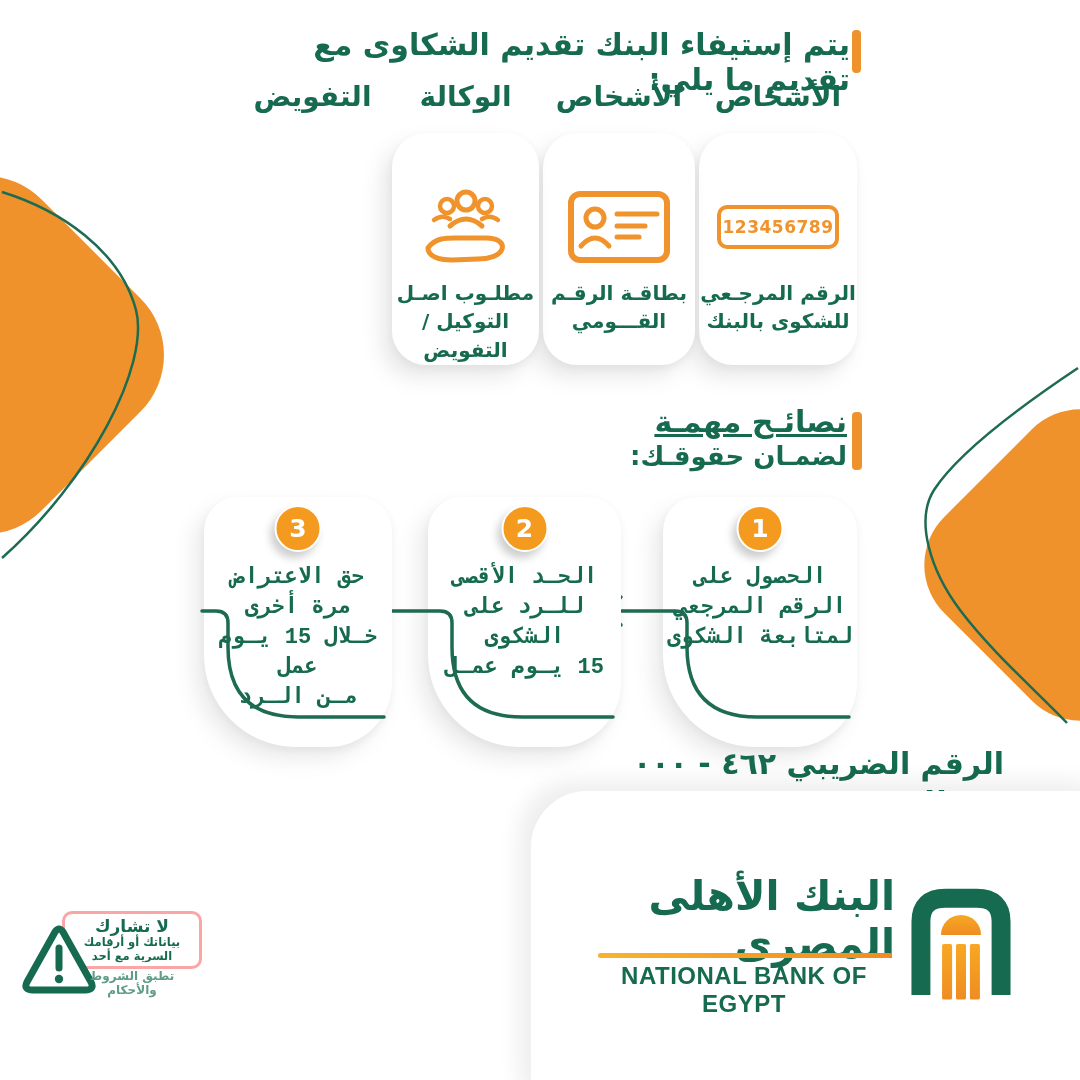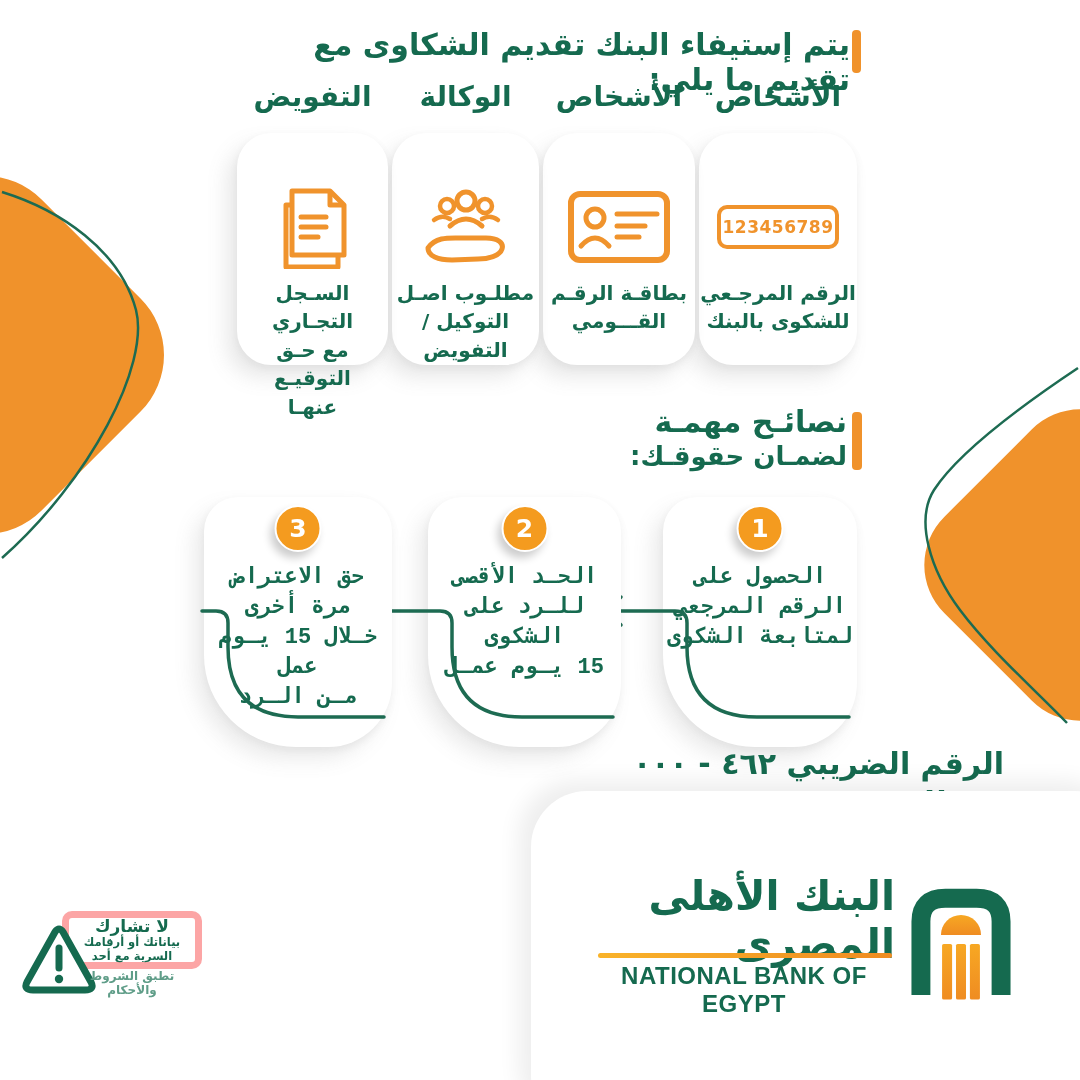--- a/index.html
+++ b/index.html
@@ -24,21 +24,21 @@
   .req-card{position:absolute;top:133px;height:232px;background:#fff;border-radius:34px;
     box-shadow:-10px 12px 20px rgba(120,120,120,.17), 0 3px 8px rgba(0,0,0,.05);
     display:flex;flex-direction:column;align-items:center;padding-top:52px;box-sizing:border-box;}
   .req-icon{height:84px;display:flex;align-items:center;justify-content:center;}
   .req-text{margin-top:10px;font-size:20px;font-weight:bold;color:#156a4f;text-align:center;
     white-space:pre-line;line-height:1.42;}
   .ref-badge{width:114px;height:36px;border:4px solid #f0932c;border-radius:10px;color:#f0932c;
     font-weight:bold;font-size:17px;display:flex;align-items:center;justify-content:center;letter-spacing:.5px;}
   
   .tips-title1{position:absolute;left:555px;top:404px;width:292px;text-align:right;
-    font-size:30px;font-weight:bold;}
+    font-size:30px;font-weight:bold;text-decoration:underline;}
   .tips-title2{position:absolute;left:555px;top:441px;width:292px;text-align:right;
     font-size:26px;font-weight:bold;}
   .step-card{position:absolute;top:497px;height:250px;background:#fff;
     border-radius:34px 34px 64px 92px;
     box-shadow:-10px 12px 20px rgba(120,120,120,.15), 0 3px 8px rgba(0,0,0,.05);}
   .step-badge{position:absolute;top:8px;left:50%;transform:translateX(-50%);width:47px;height:47px;
     background:#f49b1f;border:2px solid #fff;border-radius:50%;color:#fff;font-size:25px;font-weight:bold;
     display:flex;align-items:center;justify-content:center;box-shadow:-4px 6px 9px rgba(0,0,0,.2);box-sizing:border-box;}
   .step-text{position:absolute;top:66px;left:0;width:100%;text-align:center;font-size:22px;
     font-weight:bold;color:#156a4f;white-space:pre-line;line-height:30px;font-family:Liberation Mono, monospace;}
@@ -51,21 +51,21 @@
     border-radius:56px;box-shadow:-12px -10px 22px rgba(0,0,0,.07);}
   .nbe-ar{position:absolute;left:595px;top:890px;width:300px;height:60px;display:flex;
     align-items:center;justify-content:center;font-size:41px;font-weight:bold;color:#156a4f;}
   .nbe-underline{position:absolute;left:598px;top:953px;width:294px;height:5px;border-radius:3px;
     background:linear-gradient(90deg,#f9b32a,#ef8c22);}
   .nbe-en{position:absolute;left:586px;top:962px;width:316px;text-align:center;font-size:24px;
     font-weight:bold;letter-spacing:.5px;color:#156a4f;font-family:"Liberation Sans","DejaVu Sans",sans-serif;}
   .nbe-emblem{position:absolute;left:905px;top:886px;}
   
   .warn-rect{position:absolute;left:62px;top:911px;width:140px;height:58px;background:#fff;
-    border:7px solid #fca5a5;border-radius:10px;box-sizing:border-box;
+    border:3px solid #fca5a5;border-radius:10px;box-sizing:border-box;
     display:flex;flex-direction:column;align-items:center;justify-content:center;}
   .warn-headline{font-size:17px;font-weight:bold;line-height:19px;}
   .warn-small{font-size:11.5px;font-weight:bold;line-height:13.5px;}
   .warn-tri{position:absolute;left:20px;top:924px;}
   .warn-terms{position:absolute;left:72px;top:969px;width:120px;text-align:center;
     font-size:12px;font-weight:600;color:#5f9d88;}
   .rtl{direction:rtl;unicode-bidi:embed;}
 </style>
 </head>
 <body>
@@ -121,35 +121,20 @@
         <path d="M 30 40 Q 46 26 62 40" fill="none" stroke="#f0932c" stroke-width="5" stroke-linecap="round"></path>
         <path d="M 14 34 Q 22 28 30 33" fill="none" stroke="#f0932c" stroke-width="4.5" stroke-linecap="round"></path>
         <path d="M 62 33 Q 70 28 78 34" fill="none" stroke="#f0932c" stroke-width="4.5" stroke-linecap="round"></path>
         <path d="M 8 62 C 16 50 30 52 44 52 L 66 52 C 78 52 84 57 82 63 C 80 70 68 73 58 73 L 32 74 C 18 74 8 70 8 62 Z" fill="none" stroke="#f0932c" stroke-width="5" stroke-linejoin="round"></path>
       </svg>
     </div>
     <div class="req-text rtl">مطلـوب اصـل
 التوكيل / التفويض</div>
   </div>
 
-  <div class="req-card" style="left:237px;width:151px">
-    <div class="req-icon">
-      <svg width="78" height="84" viewBox="0 0 78 84">
-        <path d="M 18 14 H 58 L 70 26 V 76 H 18 Z" fill="none" stroke="#f0932c" stroke-width="5" stroke-linejoin="round" transform="translate(-6,6)"></path>
-        <path d="M 18 6 H 56 L 70 20 V 70 H 18 Z" fill="#fff" stroke="#f0932c" stroke-width="5" stroke-linejoin="round"></path>
-        <path d="M 56 6 L 56 20 L 70 20" fill="none" stroke="#f0932c" stroke-width="5" stroke-linejoin="round"></path>
-        <line x1="27" y1="32" x2="52" y2="32" stroke="#f0932c" stroke-width="5" stroke-linecap="round"></line>
-        <line x1="27" y1="42" x2="52" y2="42" stroke="#f0932c" stroke-width="5" stroke-linecap="round"></line>
-        <line x1="27" y1="52" x2="44" y2="52" stroke="#f0932c" stroke-width="5" stroke-linecap="round"></line>
-      </svg>
-    </div>
-    <div class="req-text rtl">السـجل التجـاري
-مع حـق التوقيـع
-عنهـا</div>
-  </div>
 
   <div class="accent-bar bar-tips"></div>
   <div class="tips-title1 rtl">نصائـح مهمـة</div>
   <div class="tips-title2 rtl">لضمـان حقوقـك:</div>
 
   <div class="step-card" style="left:663px;width:194px">
     <div class="step-badge">1</div>
     <div class="step-text rtl">الحصول على
 الرقم المرجعي
 لمتابعة الشكوى</div>

